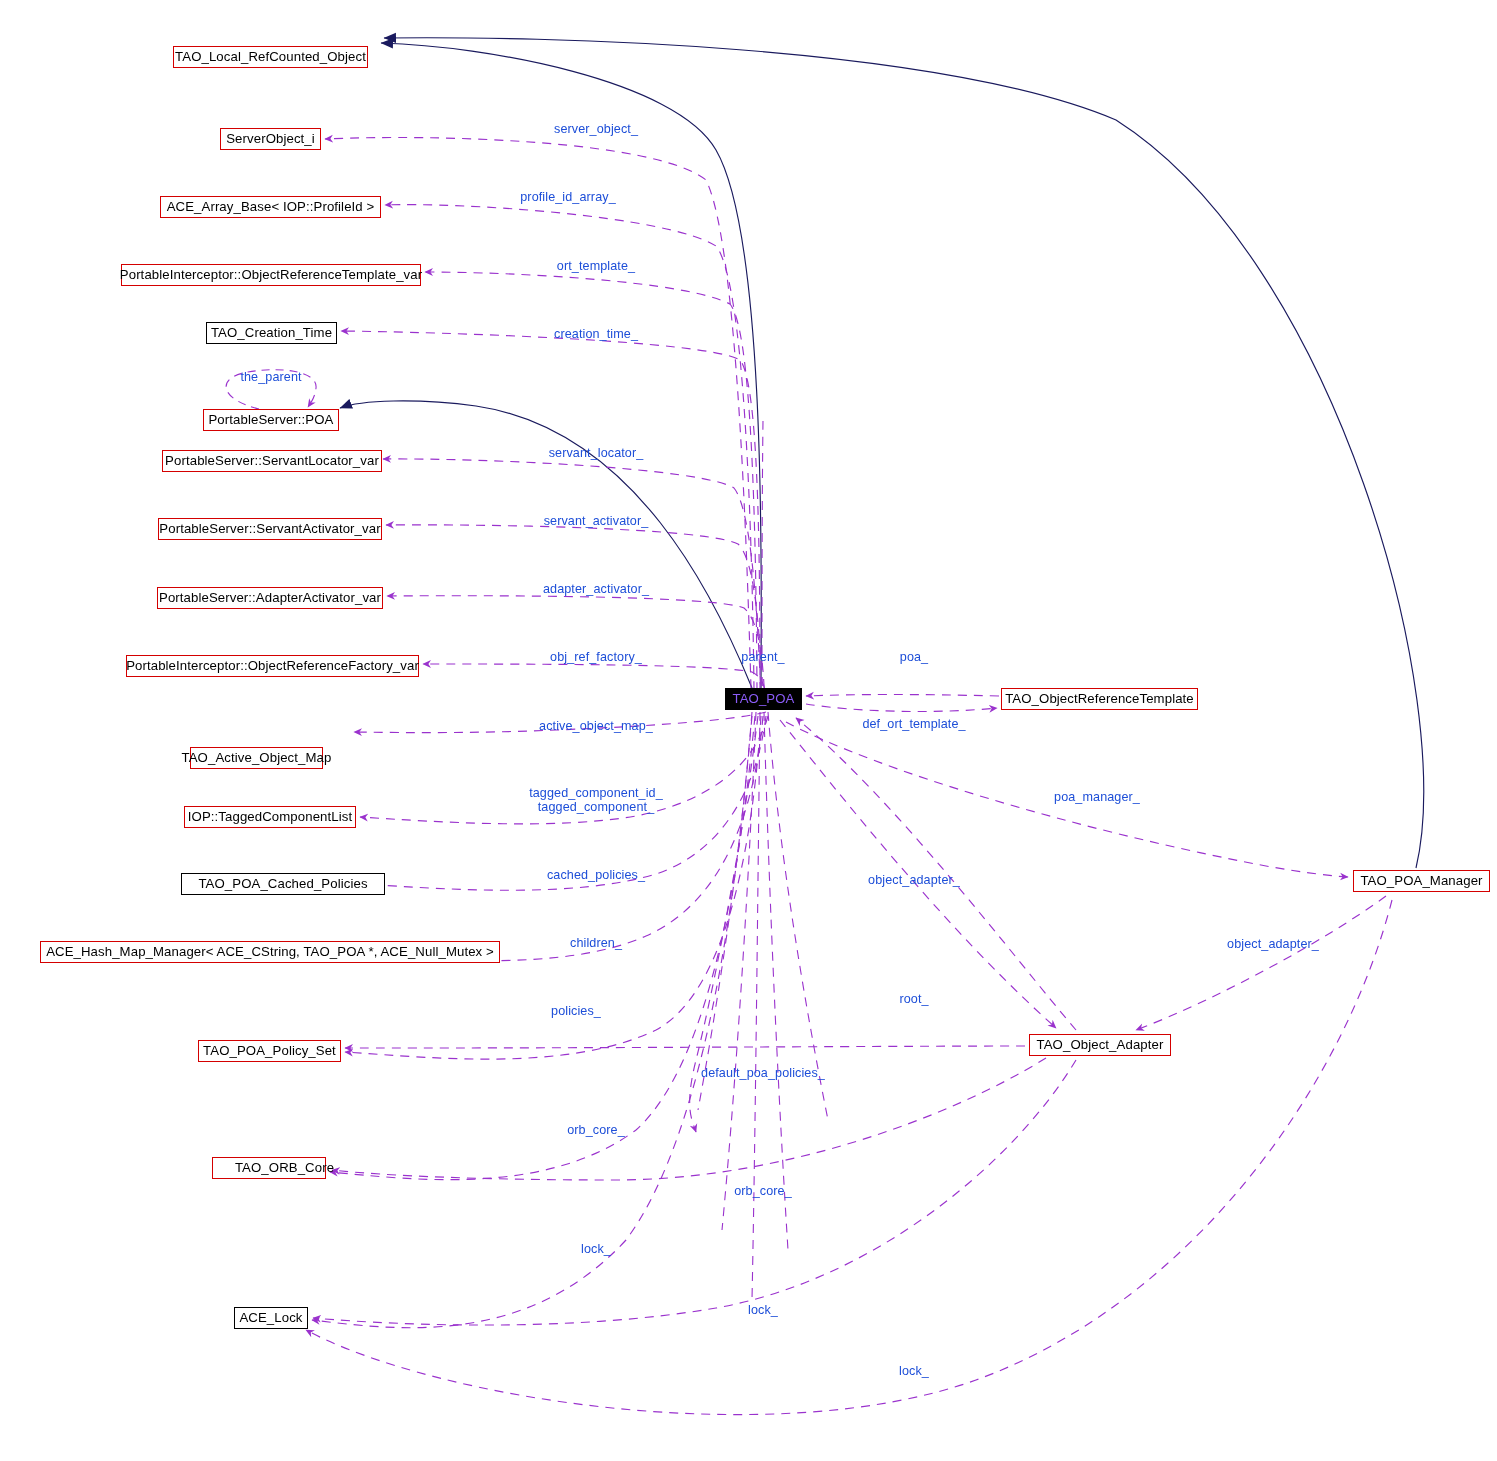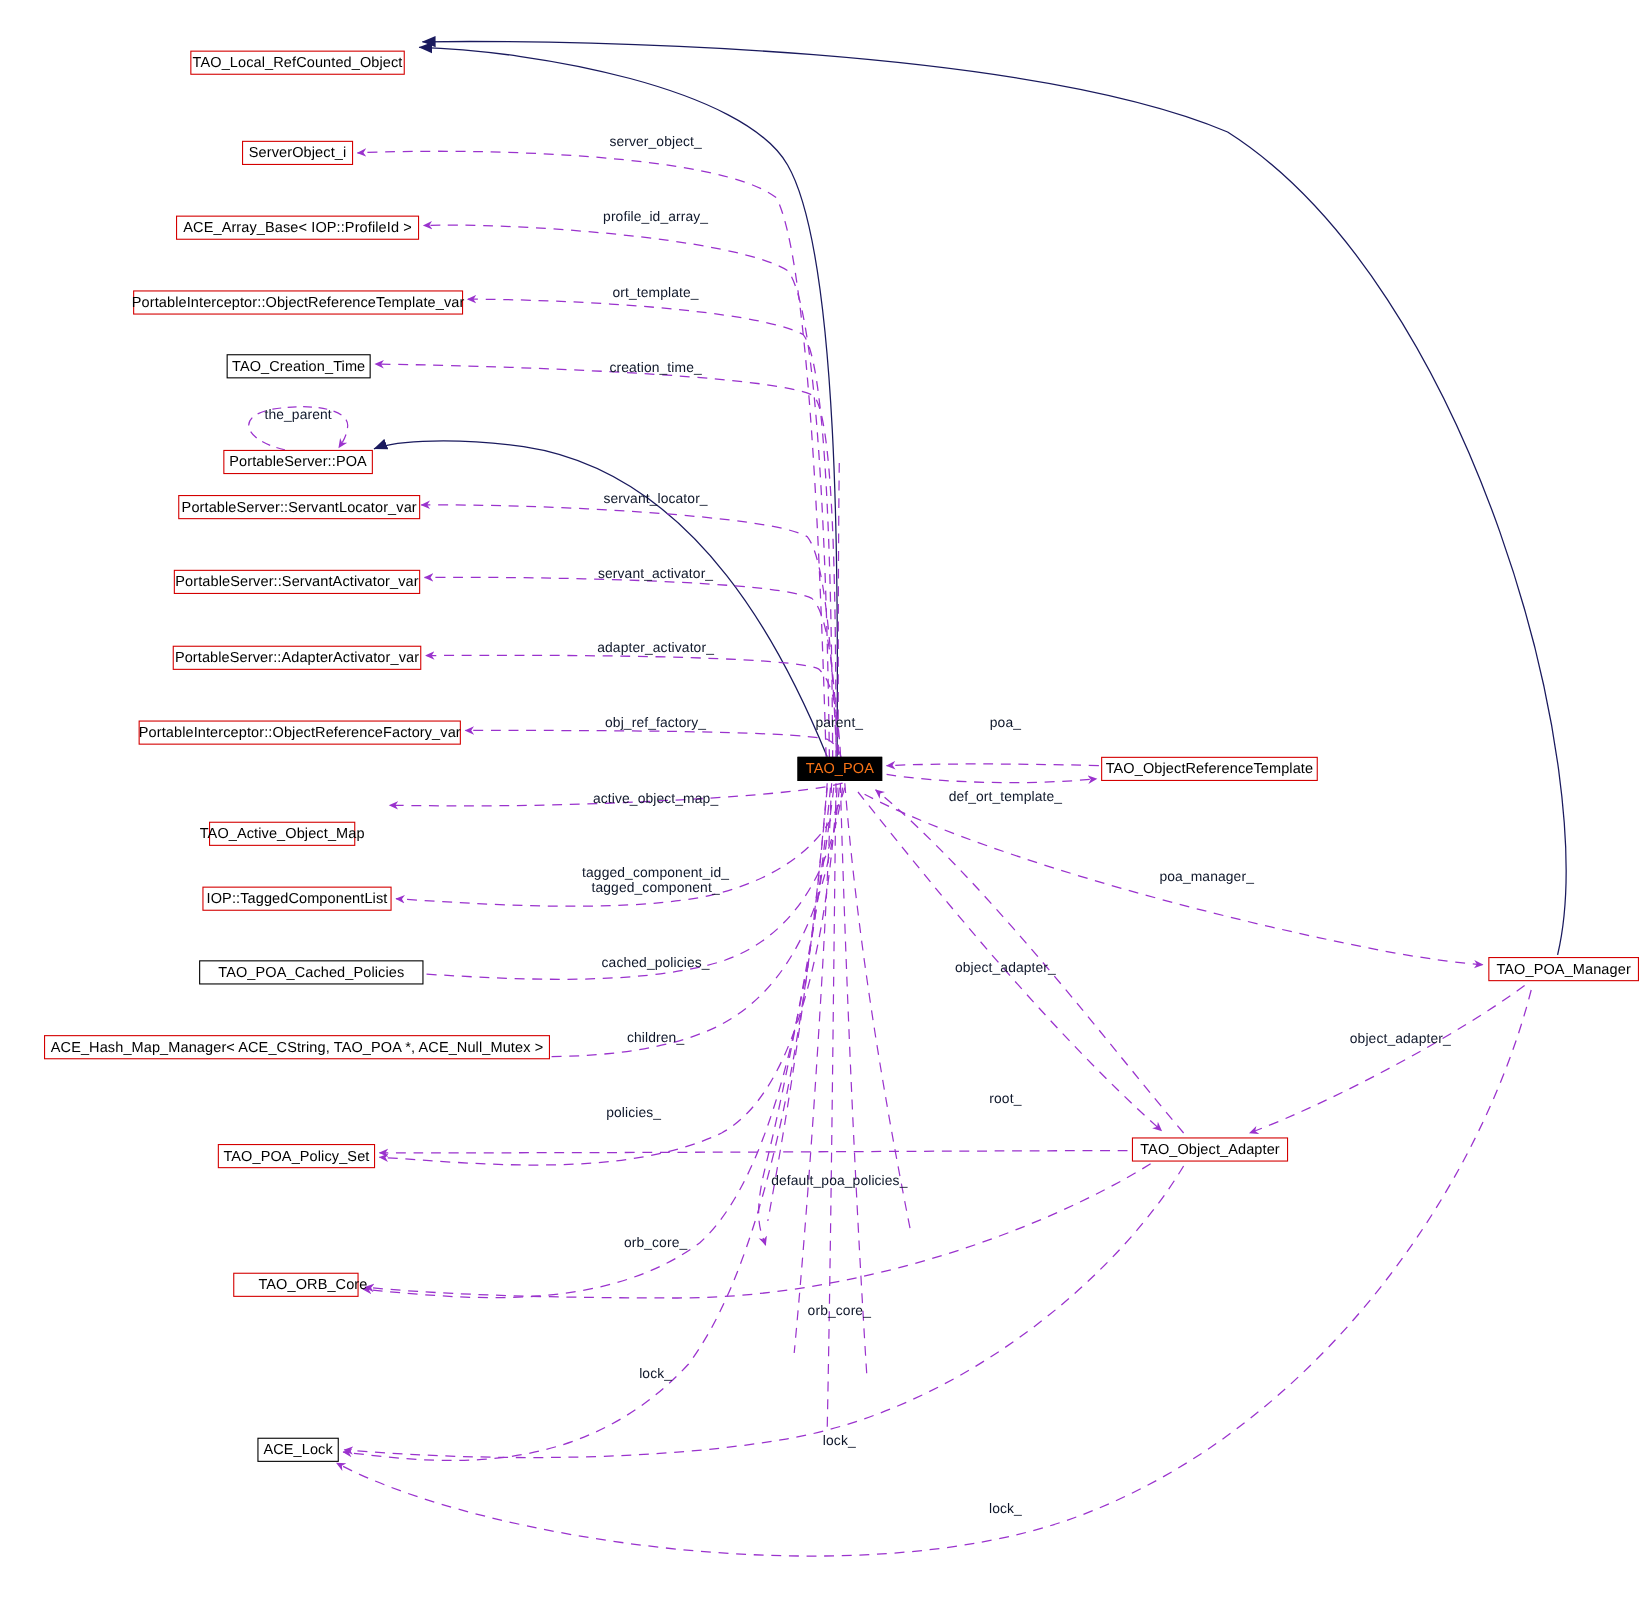--- a/index.html
+++ b/index.html
@@ -13,24 +13,24 @@
   svg#canvas{position:absolute;left:0;top:0;width:1497px;height:1461px;}
   .node-box{
     position:absolute;box-sizing:border-box;
     border:1px solid #d40000;background:#ffffff;
     display:flex;align-items:center;justify-content:center;
     font-size:13.2px;line-height:1;color:#000000;
     white-space:nowrap;letter-spacing:0.1px;
   }
   .node-box.black-border{border-color:#000000;}
   .node-box.current{
-    background:#000000;border:1px solid #000000;color:#f97316;font-weight:400;
+    background:#000000;border:1px solid #000000;color:#8b5cf6;font-weight:400;
   }
   .edge-label{
-    position:absolute;font-size:12.6px;color:#0f172a;white-space:nowrap;
+    position:absolute;font-size:12.6px;color:#1d4ed8;white-space:nowrap;
     line-height:1.22;letter-spacing:0.1px;
   }
   .edge-label.center{transform:translateX(-50%);text-align:center;}
 </style>
 </head>
 <body>
 
 <div id="diagram">
 
   <svg id="canvas" viewBox="0 0 1497 1461" xmlns="http://www.w3.org/2000/svg">
@@ -133,21 +133,21 @@
     <div class="node-box" style="left:196px;top:1157px;width:114px;height:22px;padding-left:31px;">TAO_ORB_Core</div>
     <div class="node-box black-border" style="left:218px;top:1307px;width:74px;height:22px;">ACE_Lock</div>
     <div class="node-box current" style="left:709px;top:688px;width:77px;height:22px;">TAO_POA</div>
     <div class="node-box" style="left:985px;top:688px;width:197px;height:22px;">TAO_ObjectReferenceTemplate</div>
     <div class="node-box" style="left:1337px;top:870px;width:137px;height:22px;">TAO_POA_Manager</div>
     <div class="node-box" style="left:1013px;top:1034px;width:142px;height:22px;">TAO_Object_Adapter</div>
   </div>
 
   <div>
     <div class="edge-label center" style="left:580px;top:122px;">server_object_</div>
-    <div class="edge-label center" style="left:580px;top:190px;">profile_id_array_</div>
+    <div class="edge-label center" style="left:552px;top:190px;">profile_id_array_</div>
     <div class="edge-label center" style="left:580px;top:259px;">ort_template_</div>
     <div class="edge-label center" style="left:580px;top:327px;">creation_time_</div>
     <div class="edge-label center" style="left:255px;top:370px;">the_parent</div>
     <div class="edge-label center" style="left:580px;top:446px;">servant_locator_</div>
     <div class="edge-label center" style="left:580px;top:514px;">servant_activator_</div>
     <div class="edge-label center" style="left:580px;top:582px;text-align:center;">adapter_activator_</div>
     <div class="edge-label center" style="left:580px;top:650px;">obj_ref_factory_</div>
     <div class="edge-label center" style="left:747px;top:650px;">parent_</div>
     <div class="edge-label center" style="left:898px;top:650px;">poa_</div>
     <div class="edge-label center" style="left:580px;top:719px;">active_object_map_</div>

